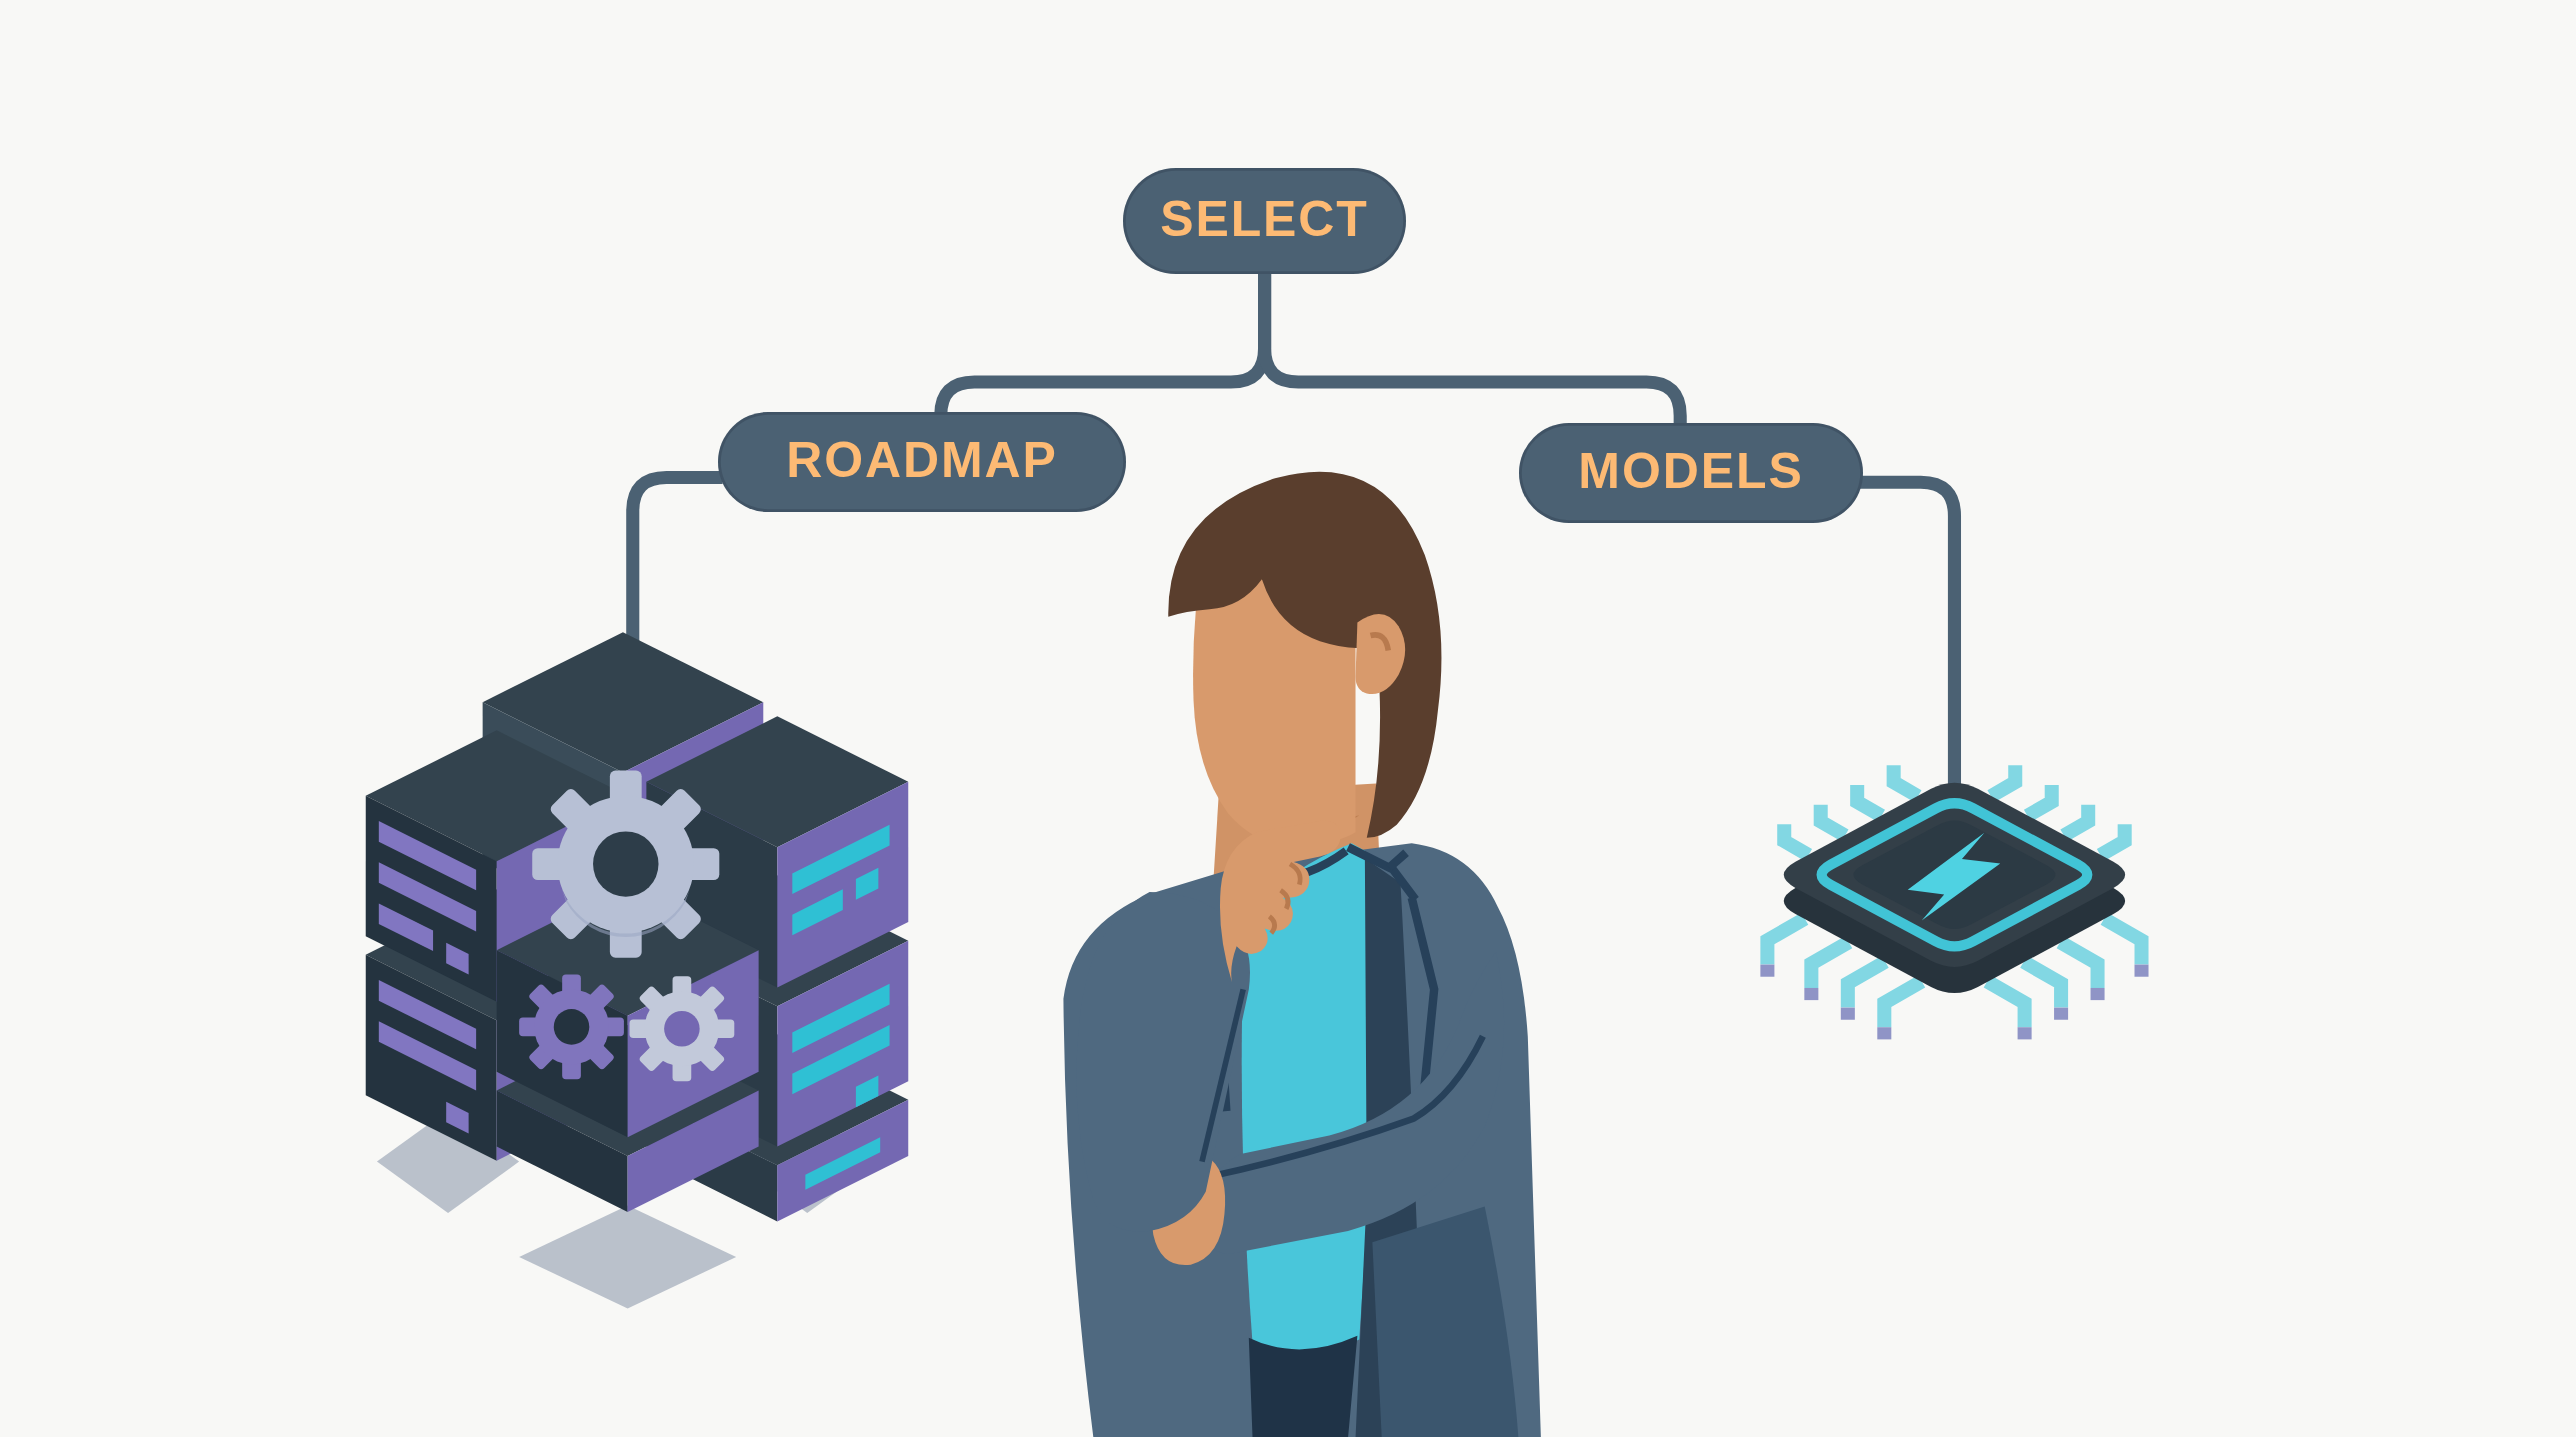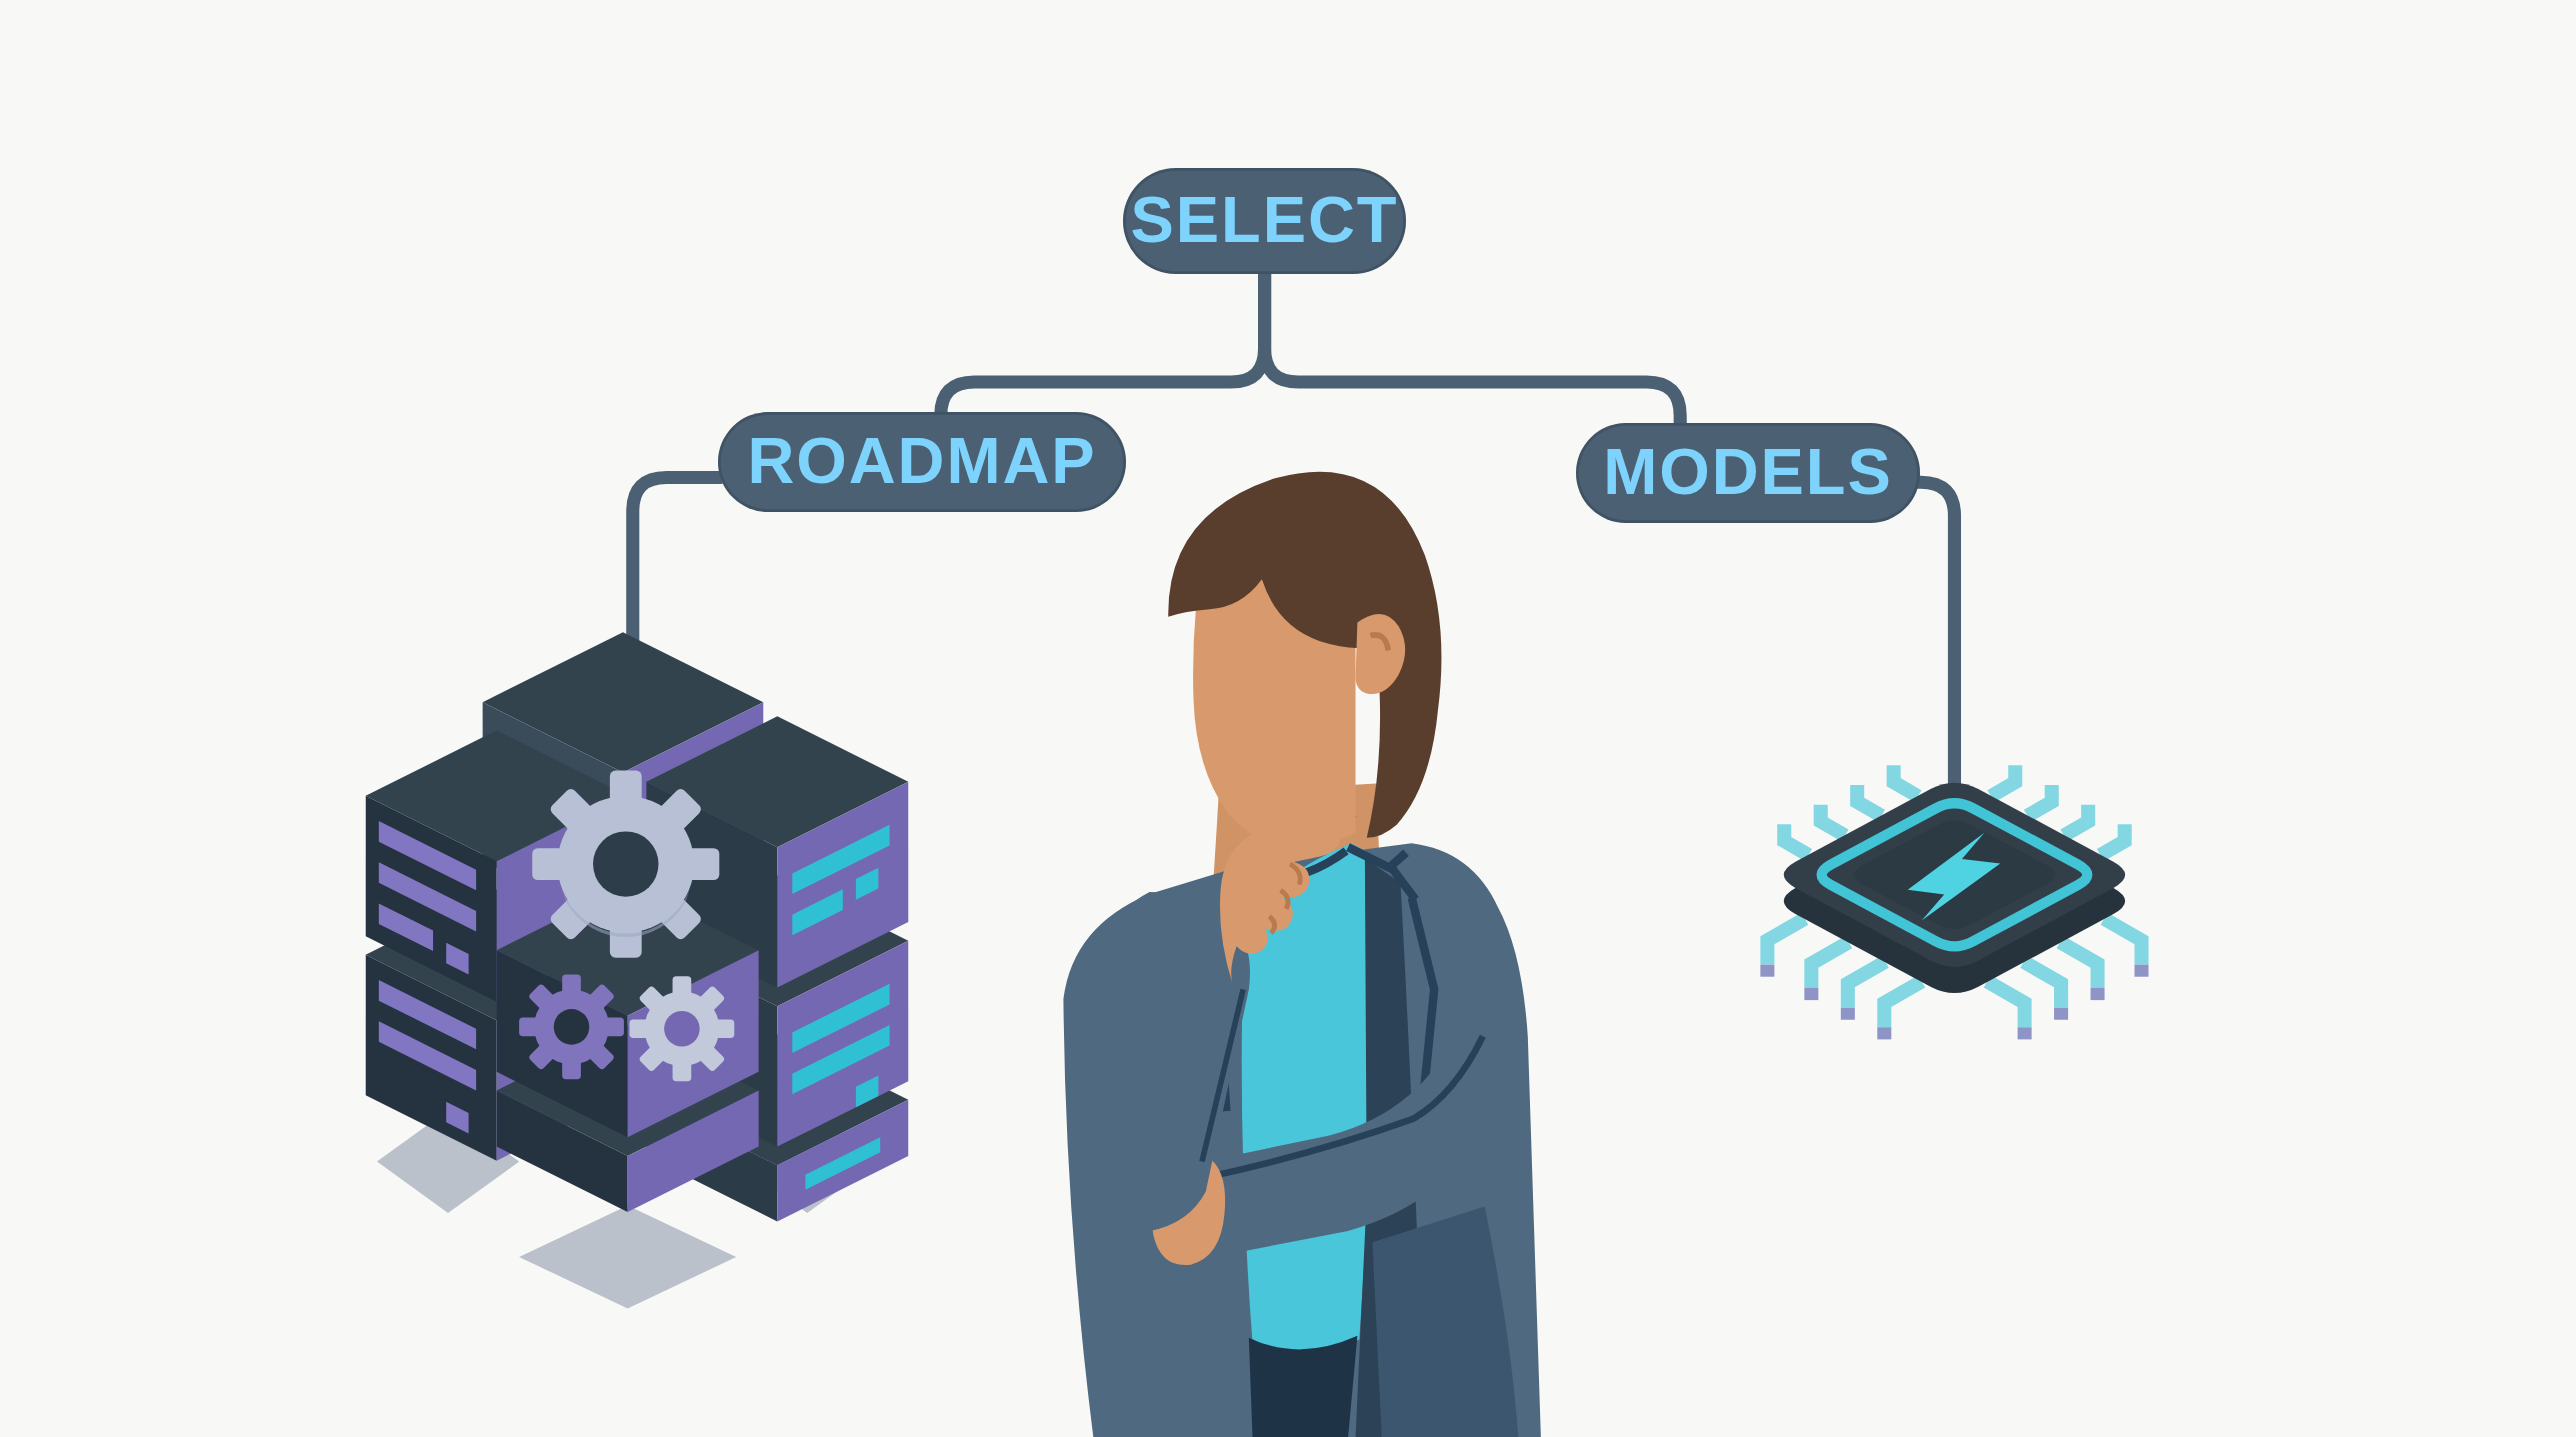--- a/index.html
+++ b/index.html
@@ -11,29 +11,29 @@
     font-family:"Liberation Sans", sans-serif;
   }
   .pill{
     position:absolute;
     background:#4b6173;
     border-radius:56px;
     display:flex;align-items:center;justify-content:center;
     box-shadow: inset 0 0 0 2.8px rgba(30,45,58,.25);
   }
   .pill span{
-    color:#7dd3fc;
+    color:#fdba74;
     font-weight:bold;
-    font-size:65px;
+    font-size:50px;
     letter-spacing:1.9px;
     transform:translateY(-1.9px);
   }
   #select-pill  {left:1123px;top:168px;width:283px;height:106px;}
   #roadmap-pill {left:718px; top:412px;width:408px;height:100px;}
-  #models-pill  {left:1576px;top:423px;width:344px;height:100px;}
+  #models-pill  {left:1519px;top:423px;width:344px;height:100px;}
   .illu{position:absolute;}
   #connector-svg{position:absolute;left:0;top:0;}
 </style>
 </head>
 <body>
 
 <div id="stage">
 
   <svg id="connector-svg" width="2576" height="1438" viewBox="0 0 2752 1536">
     <g fill="none" stroke="#4b6173" stroke-width="14">

